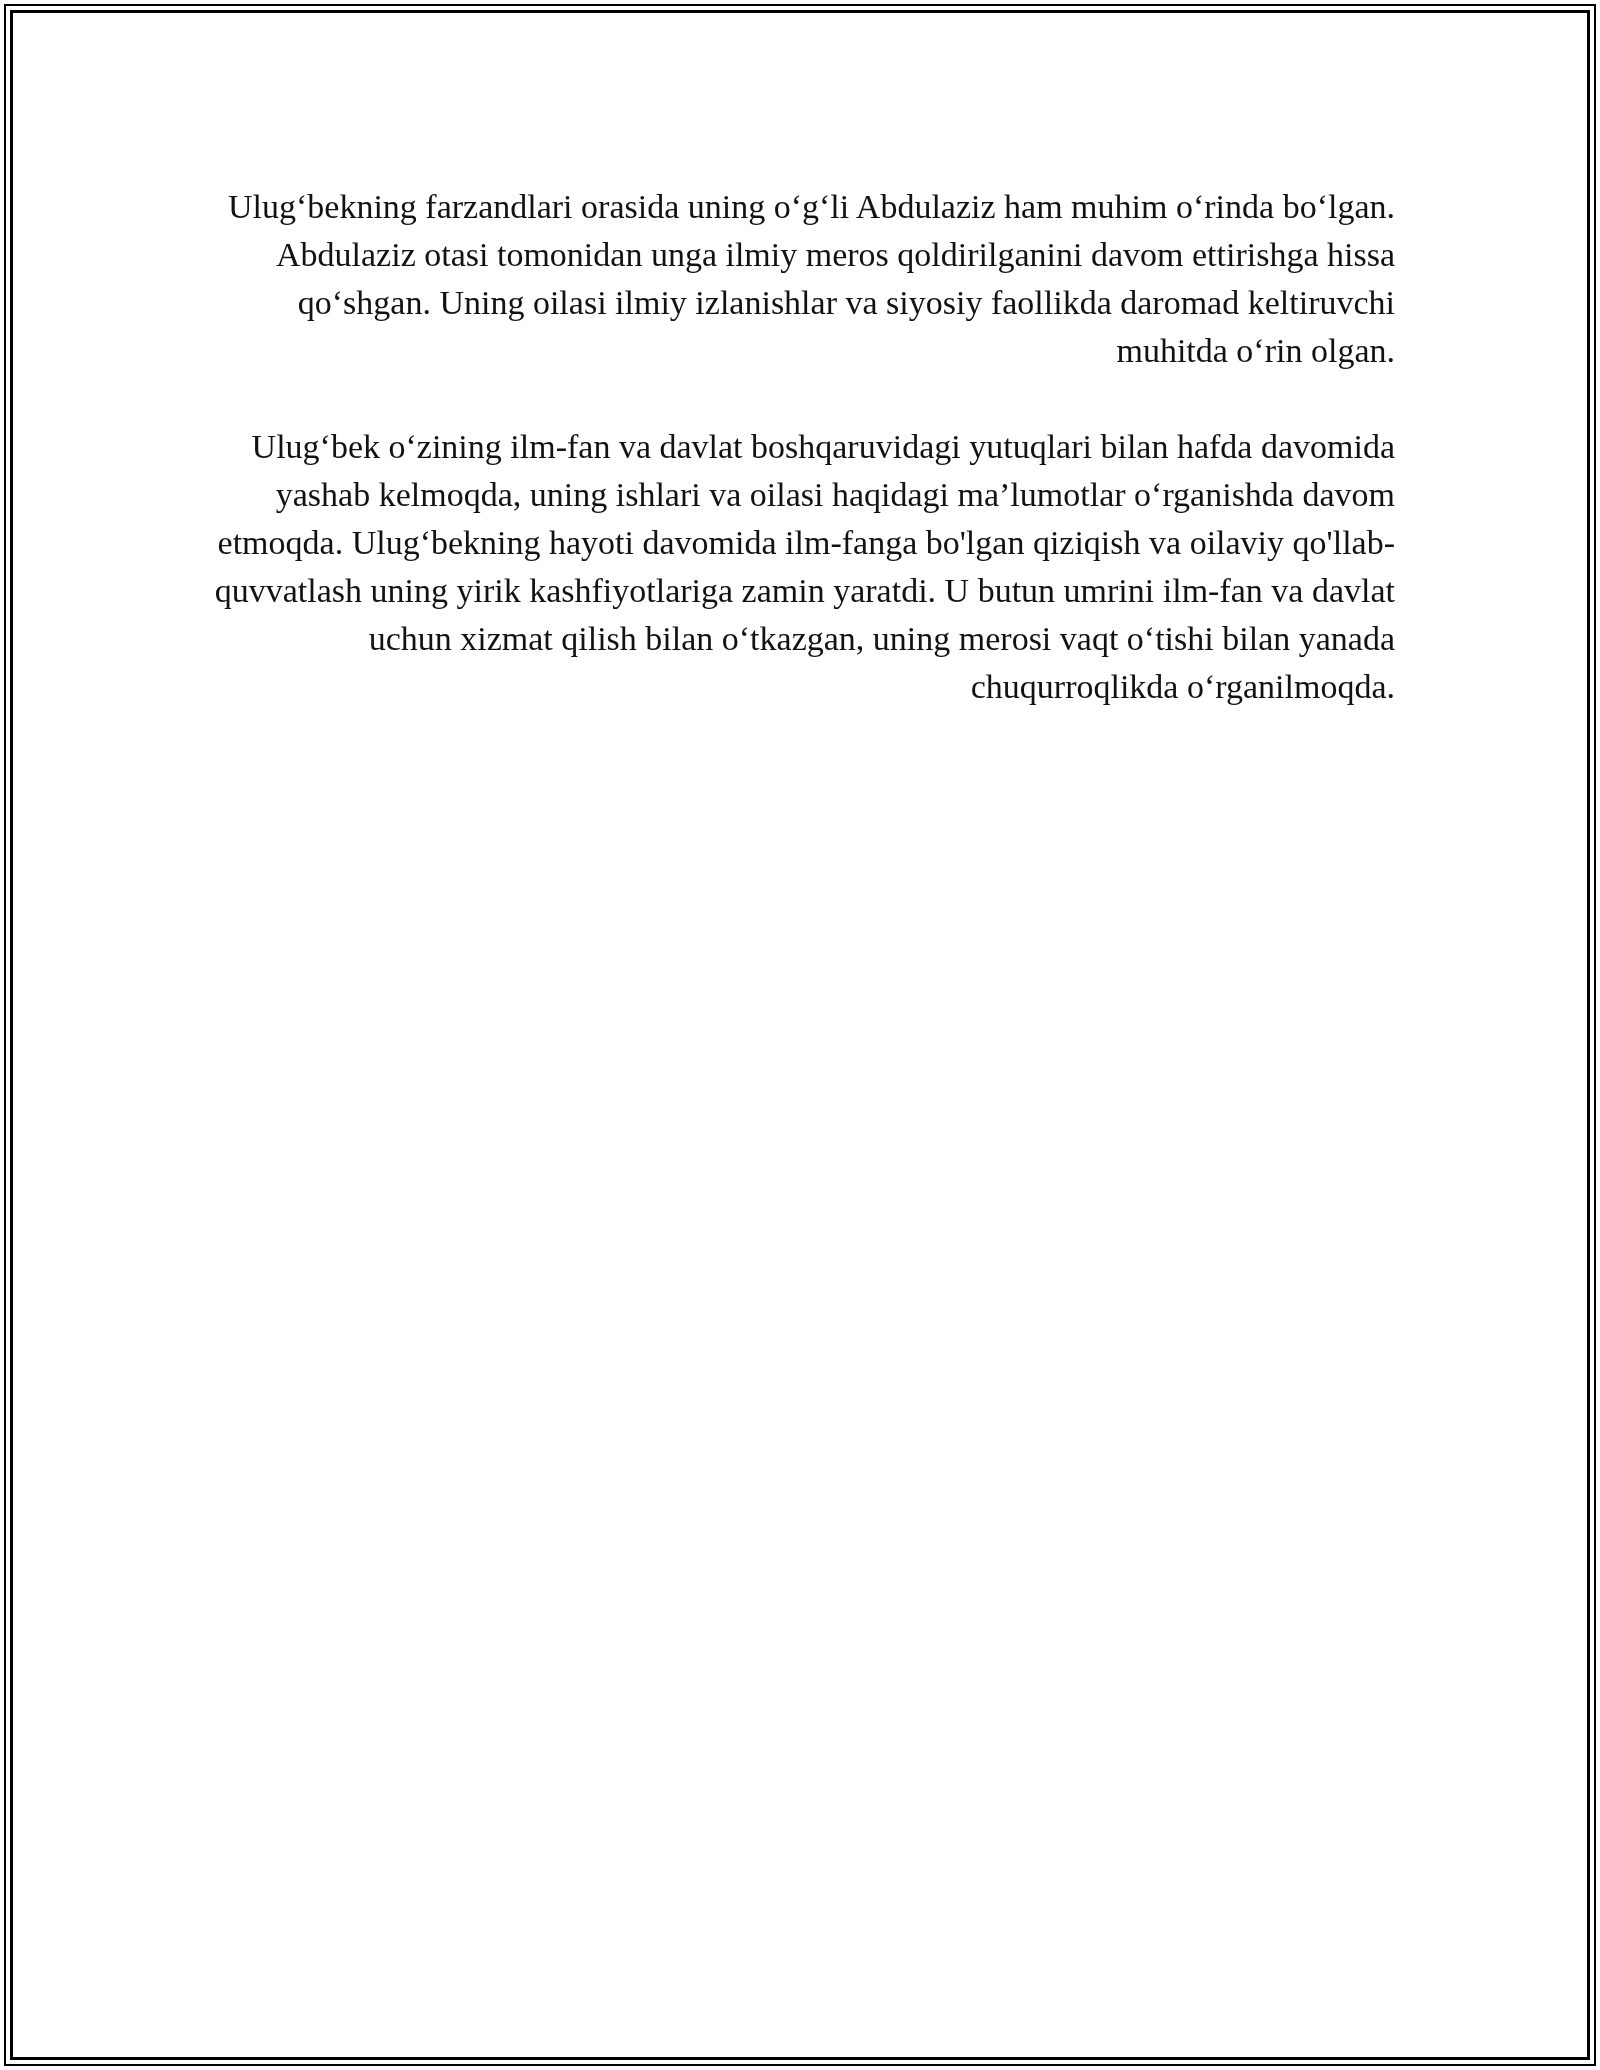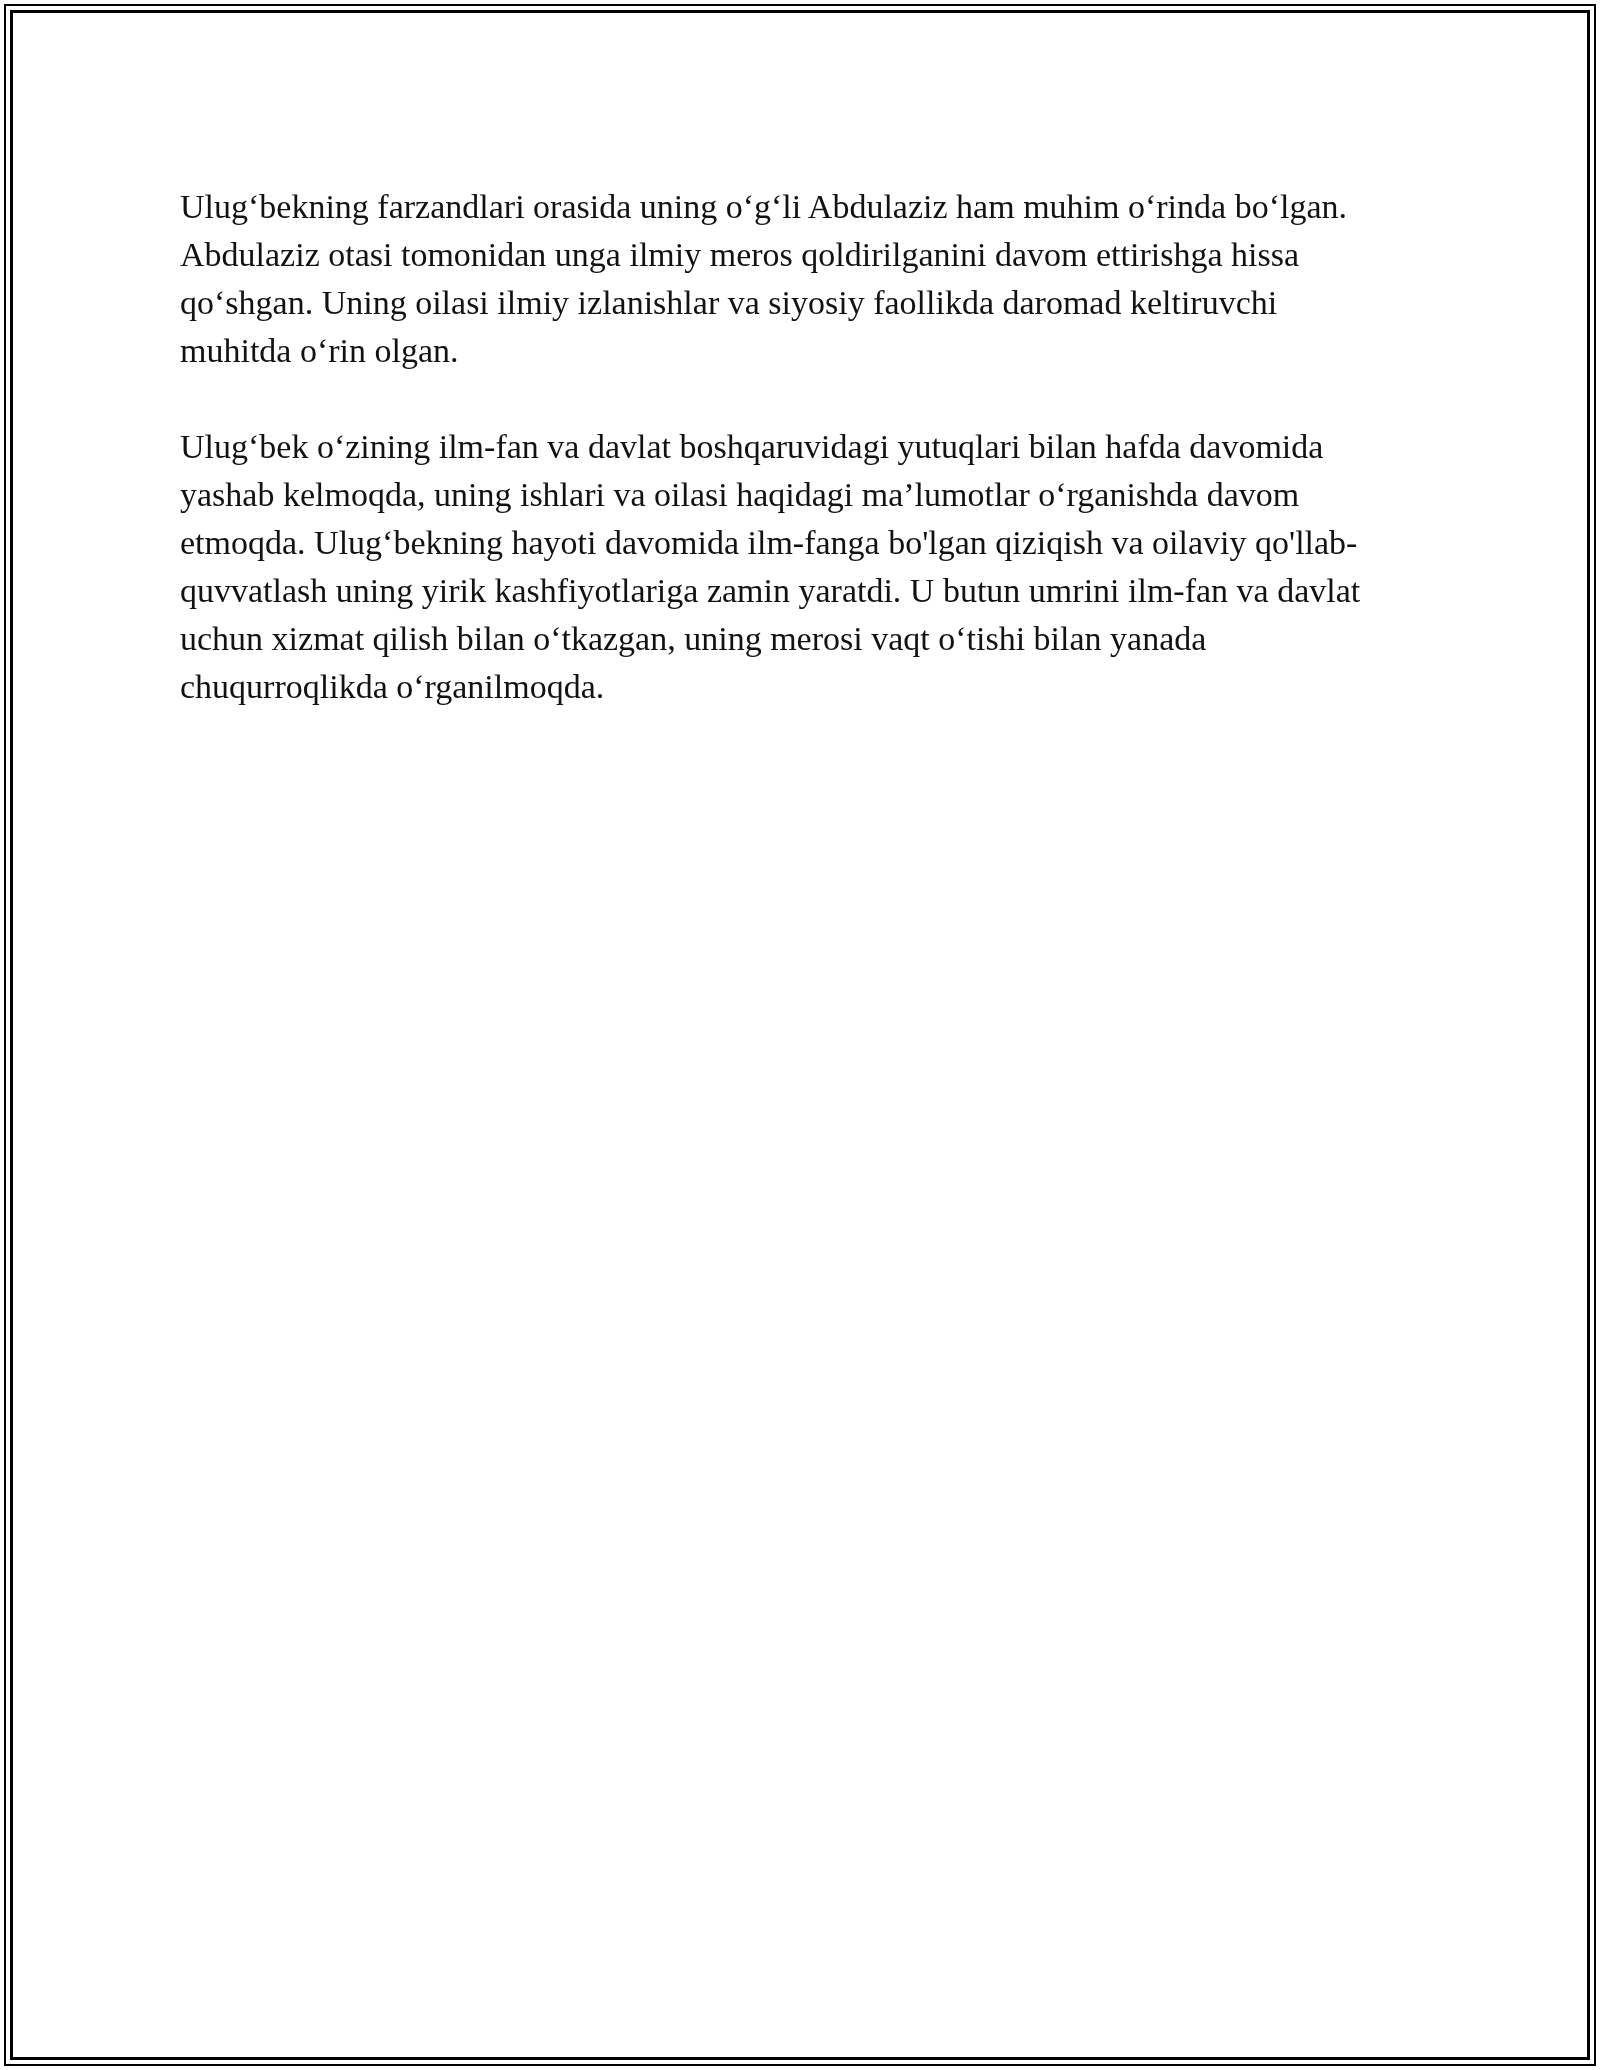--- a/index.html
+++ b/index.html
@@ -26,20 +26,21 @@
     position: absolute;
     top: 10px; left: 10px; right: 10px; bottom: 10px;
     border: 3px solid #000000;
     pointer-events: none;
   }
   .content {
     position: absolute;
     top: 183px;
     left: 180px;
     width: 1215px;
+    text-align: right;
   }
   .content p {
     font-size: 34px;
     line-height: 48px;
     color: #121212;
     margin: 0 0 48px 0;
     text-rendering: optimizeLegibility;
   }
 </style>
 </head>

